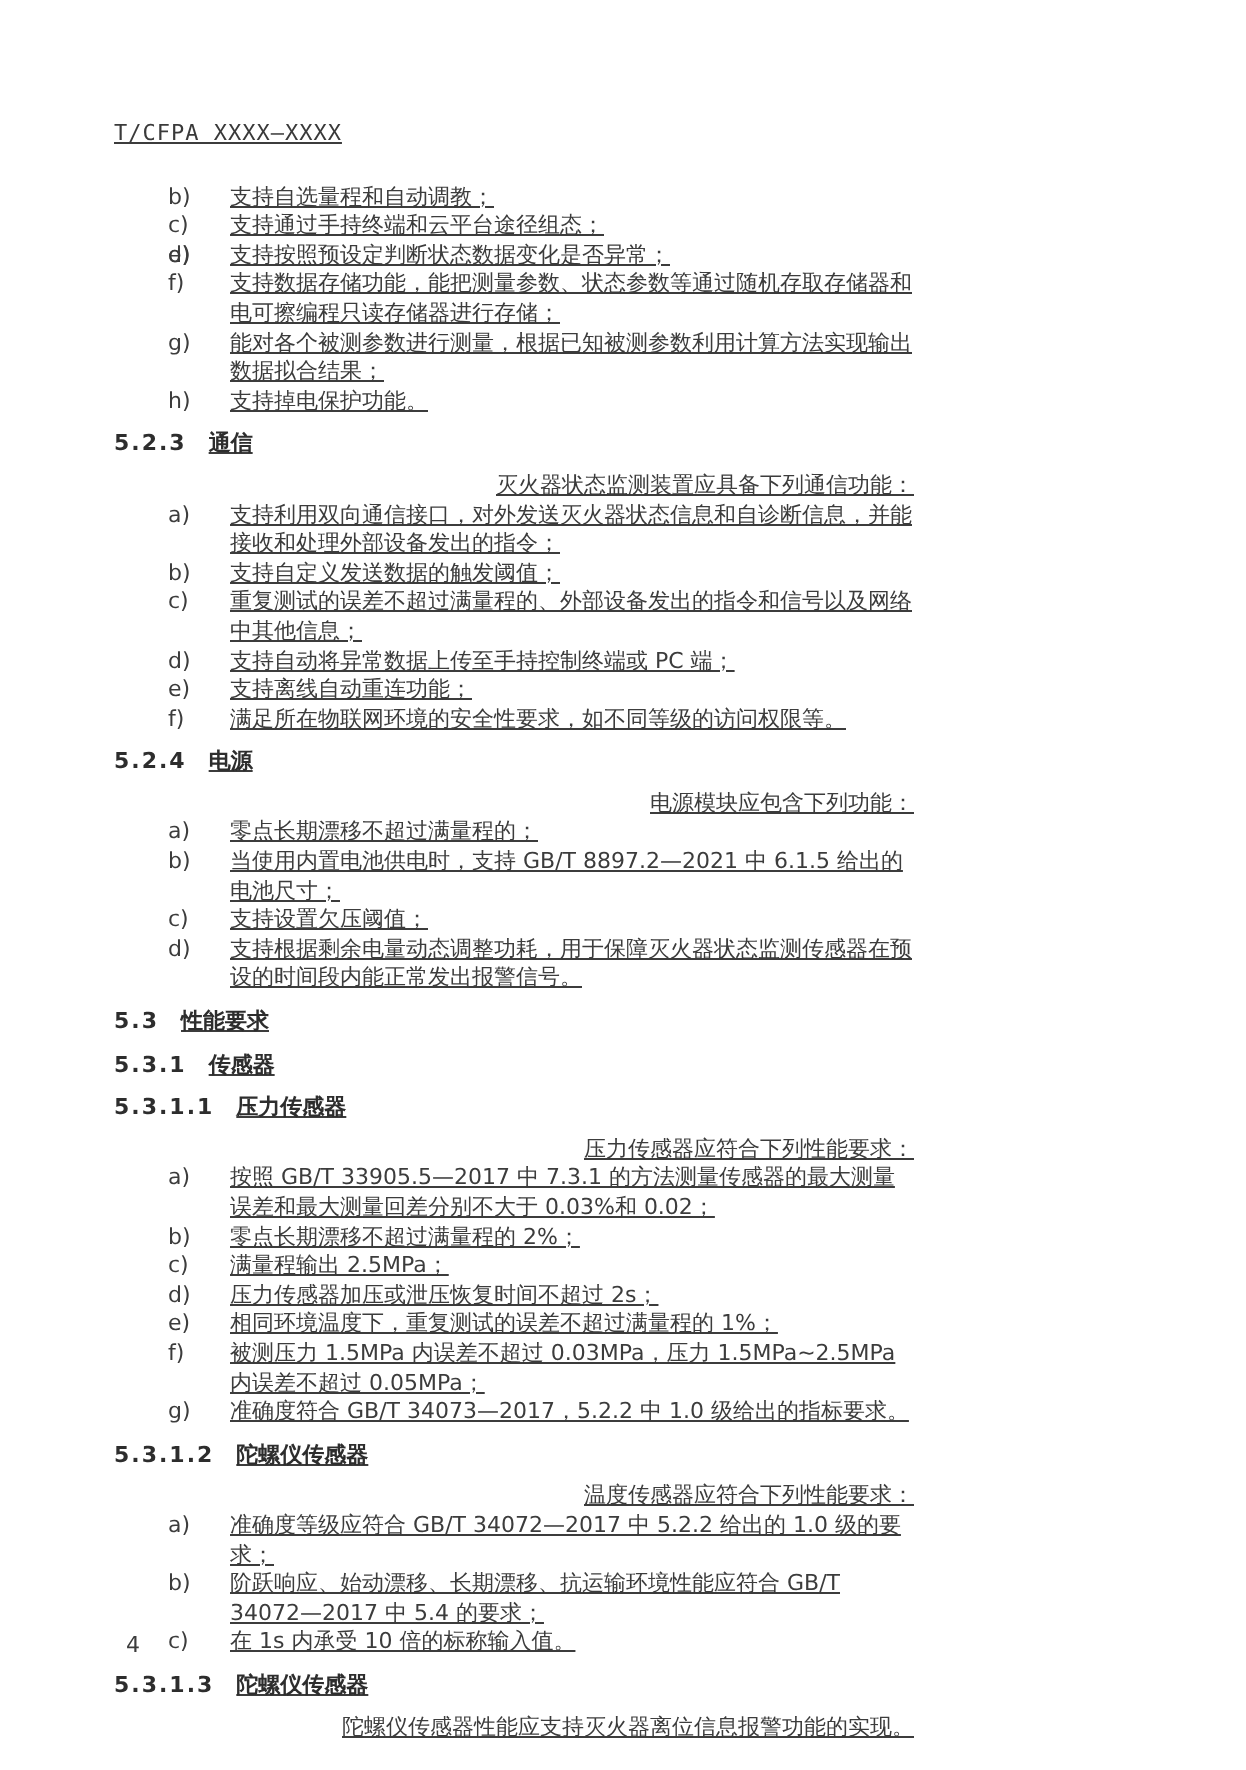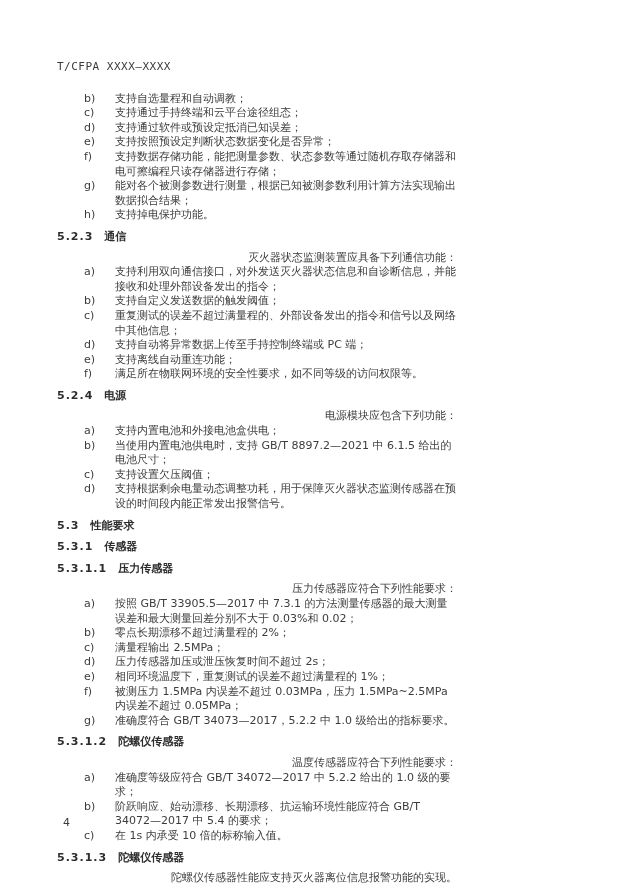--- a/index.html
+++ b/index.html
@@ -8,20 +8,21 @@
     background: #ffffff;
   }
   .page {
     position: relative;
     width: 514px;
     height: 885px;
     background: #ffffff;
     overflow: hidden;
     font-family: "DejaVu Sans", "Liberation Sans", sans-serif;
     color: #3c3c3c;
+    text-decoration: underline;
   }
   .content {
     padding: 60px 57px 0 57px;
     font-size: 11px;
     line-height: 14.6px;
   }
   .doc-header {
     font-family: "DejaVu Sans Mono", "Liberation Mono", monospace;
     font-size: 11px;
     letter-spacing: 0.5px;
@@ -69,40 +70,40 @@
 </head>
 <body>
 
 <div class="page">
   <div class="content">
     <div class="doc-header">T/CFPA XXXX—XXXX</div>
     <div id="doc-body">
         <div class="list">
           <div class="li"><span class="li-label">b)</span><span class="li-text">支持自选量程和自动调教；</span></div>
           <div class="li"><span class="li-label">c)</span><span class="li-text">支持通过手持终端和云平台途径组态；</span></div>
-          <div class="li"><span class="li-label">d)</span><span class="li-text">支持通过软件或预设定抵消已知误差；</span></div>
+          <div class="li"><span class="li-label">d)</span></div>
           <div class="li"><span class="li-label">e)</span><span class="li-text">支持按照预设定判断状态数据变化是否异常；</span></div>
           <div class="li"><span class="li-label">f)</span><span class="li-text">支持数据存储功能，能把测量参数、状态参数等通过随机存取存储器和电可擦编程只读存储器进行存储；</span></div>
           <div class="li"><span class="li-label">g)</span><span class="li-text">能对各个被测参数进行测量，根据已知被测参数利用计算方法实现输出数据拟合结果；</span></div>
           <div class="li"><span class="li-label">h)</span><span class="li-text">支持掉电保护功能。</span></div>
         </div>
         <div class="heading"><span class="h-num">5.2.3</span><span class="h-title">通信</span></div>
         <div class="para">灭火器状态监测装置应具备下列通信功能：</div>
         <div class="list">
           <div class="li"><span class="li-label">a)</span><span class="li-text">支持利用双向通信接口，对外发送灭火器状态信息和自诊断信息，并能接收和处理外部设备发出的指令；</span></div>
           <div class="li"><span class="li-label">b)</span><span class="li-text">支持自定义发送数据的触发阈值；</span></div>
           <div class="li"><span class="li-label">c)</span><span class="li-text">重复测试的误差不超过满量程的、外部设备发出的指令和信号以及网络中其他信息；</span></div>
           <div class="li"><span class="li-label">d)</span><span class="li-text">支持自动将异常数据上传至手持控制终端或 PC 端；</span></div>
           <div class="li"><span class="li-label">e)</span><span class="li-text">支持离线自动重连功能；</span></div>
           <div class="li"><span class="li-label">f)</span><span class="li-text">满足所在物联网环境的安全性要求，如不同等级的访问权限等。</span></div>
         </div>
         <div class="heading"><span class="h-num">5.2.4</span><span class="h-title">电源</span></div>
         <div class="para">电源模块应包含下列功能：</div>
         <div class="list">
-          <div class="li"><span class="li-label">a)</span><span class="li-text">支持内置电池和外接电池盒供电；</span></div>
+          <div class="li"><span class="li-label">a)</span><span class="li-text">零点长期漂移不超过满量程的；</span></div>
           <div class="li"><span class="li-label">b)</span><span class="li-text">当使用内置电池供电时，支持 GB/T 8897.2—2021 中 6.1.5 给出的电池尺寸；</span></div>
           <div class="li"><span class="li-label">c)</span><span class="li-text">支持设置欠压阈值；</span></div>
           <div class="li"><span class="li-label">d)</span><span class="li-text">支持根据剩余电量动态调整功耗，用于保障灭火器状态监测传感器在预设的时间段内能正常发出报警信号。</span></div>
         </div>
         <div class="heading"><span class="h-num">5.3</span><span class="h-title">性能要求</span></div>
         <div class="heading"><span class="h-num">5.3.1</span><span class="h-title">传感器</span></div>
         <div class="heading"><span class="h-num">5.3.1.1</span><span class="h-title">压力传感器</span></div>
         <div class="para">压力传感器应符合下列性能要求：</div>
         <div class="list">
           <div class="li"><span class="li-label">a)</span><span class="li-text">按照 GB/T 33905.5—2017 中 7.3.1 的方法测量传感器的最大测量误差和最大测量回差分别不大于 0.03%和 0.02；</span></div>

